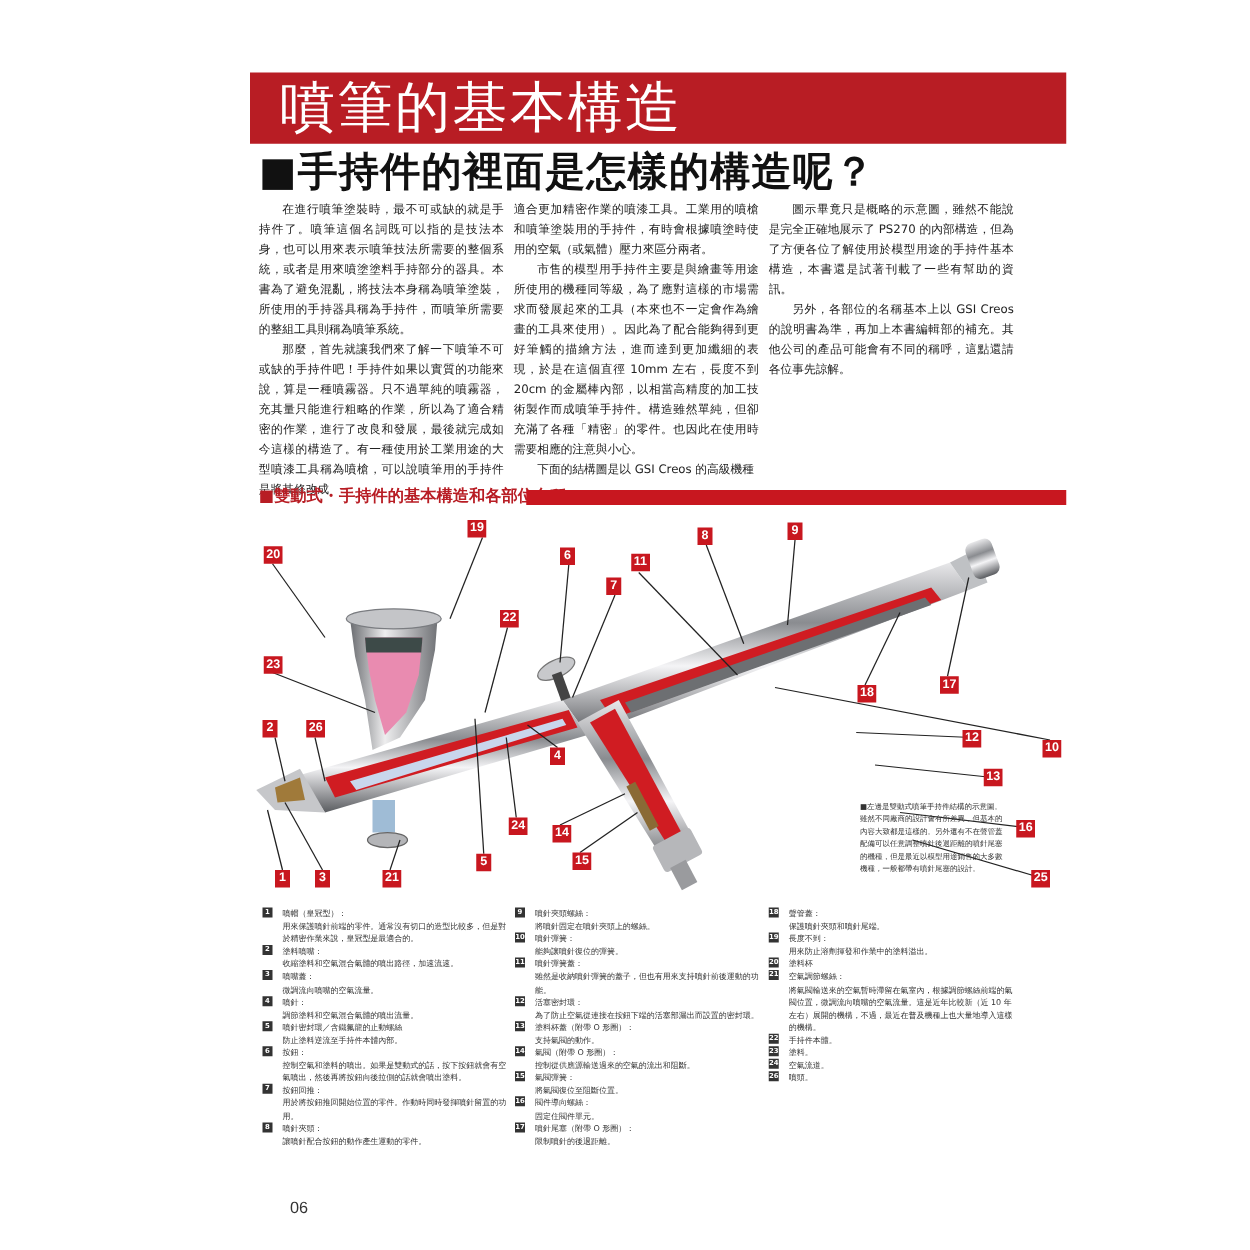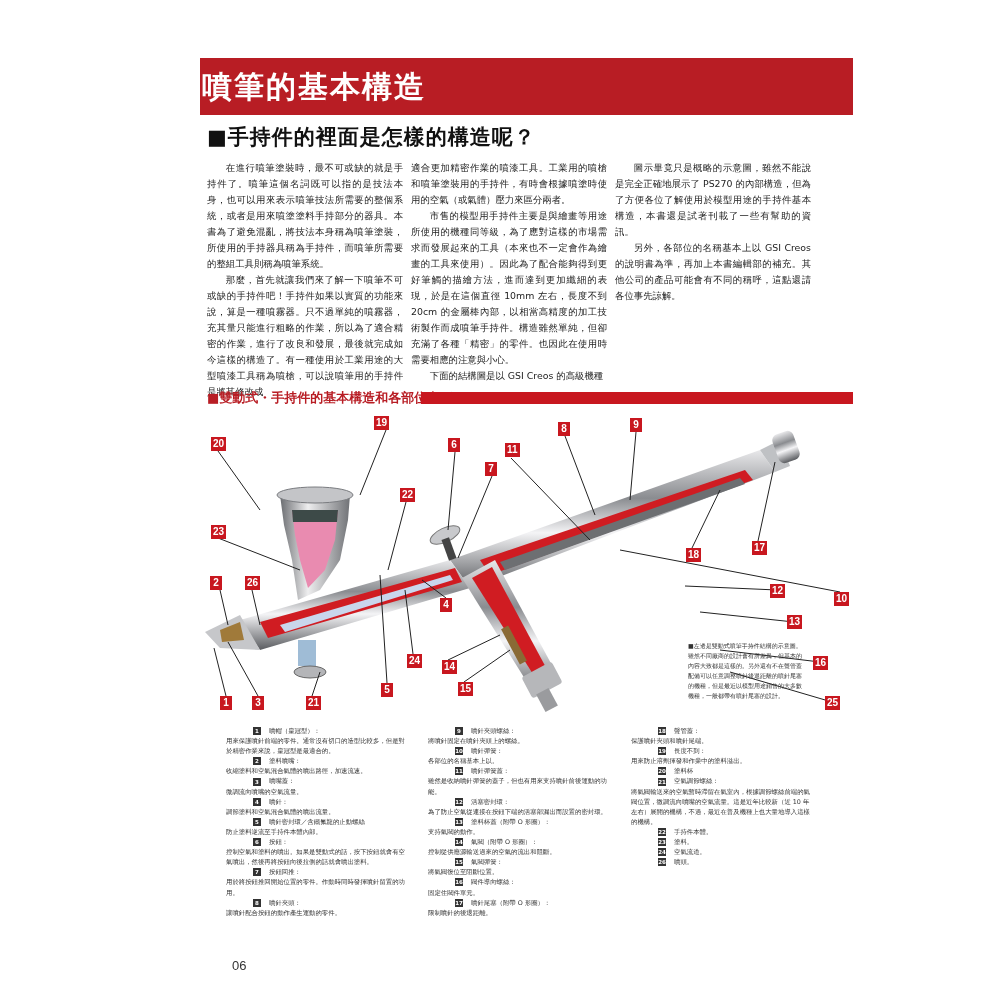--- a/index.html
+++ b/index.html
@@ -4,27 +4,27 @@
 <style>
   * { box-sizing: border-box; margin: 0; padding: 0; }
   html, body { width: 1000px; height: 1000px; background: #ffffff; overflow: hidden; }
   body { position: relative; font-family: "DejaVu Sans", sans-serif; color: #222; }
 
   .title-bar {
     position: absolute; left: 200px; top: 58px; width: 653px; height: 57px;
     background: #b81d24;
   }
   .title-text {
-    position: absolute; left: 2px; top: 4px;
-    font-family: "DejaVu Sans", sans-serif; font-weight: bold;
-    font-size: 30px; color: #ffffff; letter-spacing: 2px; line-height: 50px;
+    position: absolute; left: 24px; top: 4px;
+    font-family: "DejaVu Sans", sans-serif; font-weight: normal;
+    font-size: 44px; color: #ffffff; letter-spacing: 2px; line-height: 50px;
   }
   .subtitle {
     position: absolute; left: 207px; top: 120px;
-    font-size: 21px; font-weight: bold; color: #111; letter-spacing: 1px; line-height: 34px;
+    font-size: 32px; font-weight: bold; color: #111; letter-spacing: 1px; line-height: 34px;
   }
 
   .col {
     position: absolute; top: 160px; width: 196px;
     font-size: 9.4px; line-height: 16px; color: #222; text-align: justify;
   }
   .col p { text-indent: 2em; }
   .col p.noindent { text-indent: 0; }
   .col1 { left: 207px; }
   .col2 { left: 411px; }
@@ -53,21 +53,21 @@
   }
 
   .legend {
     position: absolute; top: 726px; width: 196px;
     font-size: 6.4px; line-height: 10.1px; color: #333;
   }
   .legend-col1 { left: 210px; }
   .legend-col2 { left: 412px; }
   .legend-col3 { left: 615px; }
   .lg-item { margin-bottom: 0; }
-  .lg-head { display: flex; align-items: center; margin-left: 43px; }
+  .lg-head { display: flex; align-items: flex-start; }
   .lg-num {
     display: inline-block; width: 8px; height: 8px; background: #333; color: #fff;
     font-size: 5.5px; line-height: 8px; text-align: center; margin-right: 8px; font-weight: bold;
   }
   .lg-desc { padding-left: 16px; }
 
   .page-num {
     position: absolute; left: 208px; top: 958px; font-size: 13px; color: #333;
     font-family: "Liberation Sans", sans-serif;
     margin-left: 24px;
@@ -272,21 +272,21 @@
         <span class="lg-num">9</span>
         <span>噴針夾頭螺絲：</span>
       </div>
       <div class="lg-desc">將噴針固定在噴針夾頭上的螺絲。</div>
     </div>
   <div class="lg-item">
       <div class="lg-head">
         <span class="lg-num">10</span>
         <span>噴針彈簧：</span>
       </div>
-      <div class="lg-desc">各部位的名稱基本上以。</div>
+      <div class="lg-desc">能夠讓噴針復位的彈簧。</div>
     </div>
   <div class="lg-item">
       <div class="lg-head">
         <span class="lg-num">11</span>
         <span>噴針彈簧蓋：</span>
       </div>
       <div class="lg-desc">雖然是收納噴針彈簧的蓋子，但也有用來支持噴針前後運動的功能。</div>
     </div>
   <div class="lg-item">
       <div class="lg-head">

